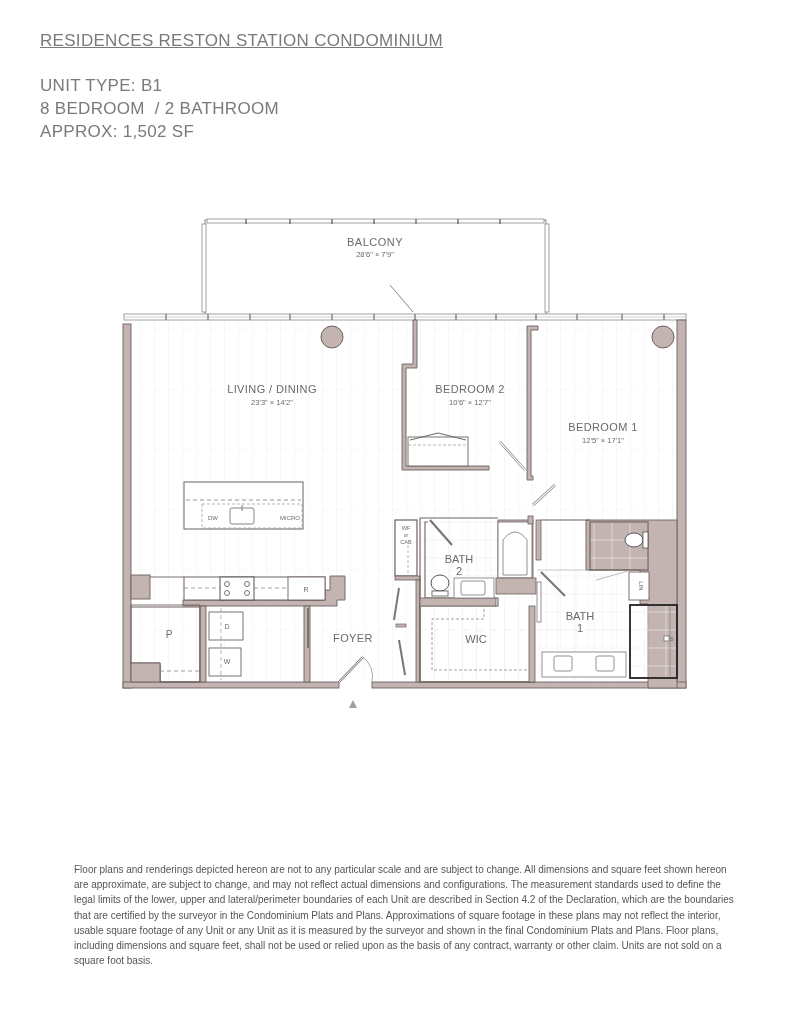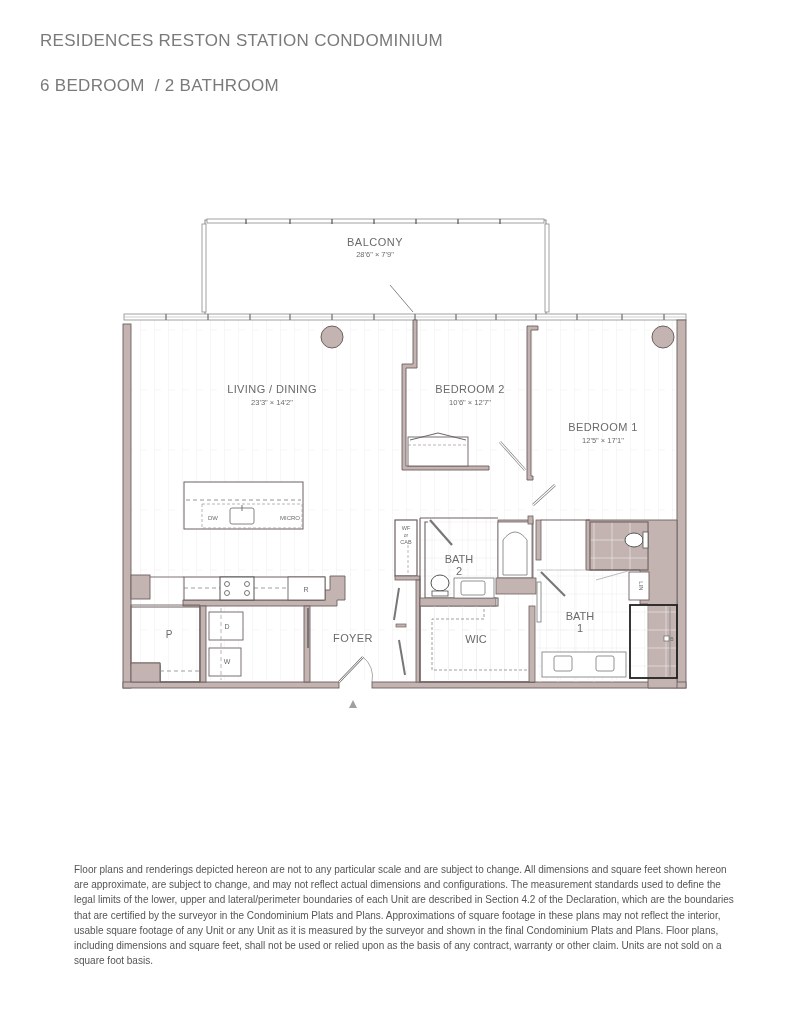--- a/index.html
+++ b/index.html
@@ -1,31 +1,33 @@
 <!DOCTYPE html>
 <html><head>
   <meta charset="utf-8">
   <style>
     html, body { margin: 0; padding: 0; background: #ffffff; }
     body { width: 791px; height: 1024px; position: relative; overflow: hidden; font-family: "Liberation Sans", "DejaVu Sans", sans-serif; color: #707070; }
     .header { position: absolute; left: 40px; top: 30px; }
-    .project-title { font-size: 17px; letter-spacing: 0.3px; color: #7a7a7a; line-height: 22px; }
+    .project-title { font-size: 17px; letter-spacing: 0.3px; color: #7a7a7a; line-height: 22px; text-decoration: underline; }
     .unit-info { margin-top: 22px; }
     .unit-line { font-size: 17px; letter-spacing: 0.3px; color: #7a7a7a; line-height: 23px; white-space: pre; }
     .plan { position: absolute; left: 0; top: 0; width: 791px; height: 760px; }
     .disclaimer { position: absolute; left: 74px; top: 862px; width: 660px; font-size: 10px; line-height: 15.2px; color: #555; }
     .lbl { font-family: "Liberation Sans", "DejaVu Sans", sans-serif; fill: #6a6a6a; }
   </style>
 </head>
 <body>
 
 <div class="header">
   <div class="project-title">RESIDENCES RESTON STATION CONDOMINIUM</div>
   <div class="unit-info">
-    <div class="unit-line">6 BEDROOM  / 2 BATHROOM</div>
+    <div class="unit-line">UNIT TYPE: B1</div>
+    <div class="unit-line">8 BEDROOM  / 2 BATHROOM</div>
+    <div class="unit-line">APPROX: 1,502 SF</div>
   </div>
 </div>
 
 <svg class="plan" viewBox="0 0 791 760" xmlns="http://www.w3.org/2000/svg">
   <defs>
     <pattern id="floorboards" width="14" height="60" patternUnits="userSpaceOnUse">
       <line x1="0" y1="0" x2="0" y2="60" stroke="#ececec" stroke-width="0.8"></line>
       <line x1="0" y1="30" x2="7" y2="30" stroke="#f0f0f0" stroke-width="0.6"></line>
     </pattern>
     <pattern id="tiles" width="18" height="18" patternUnits="userSpaceOnUse">

